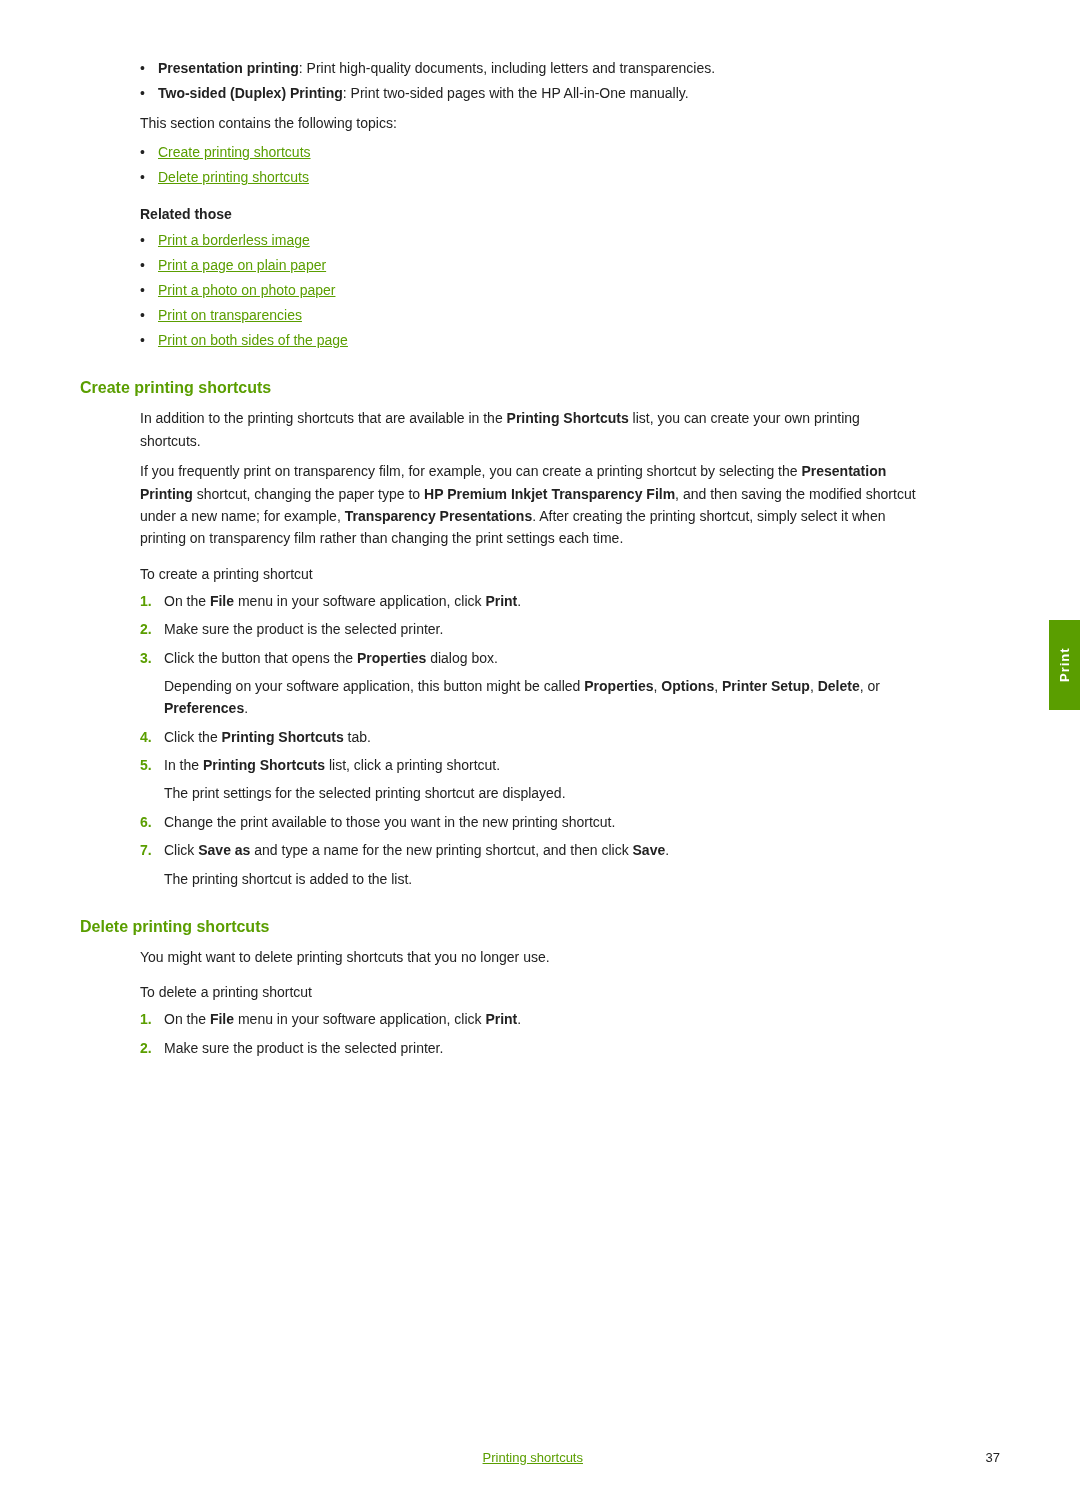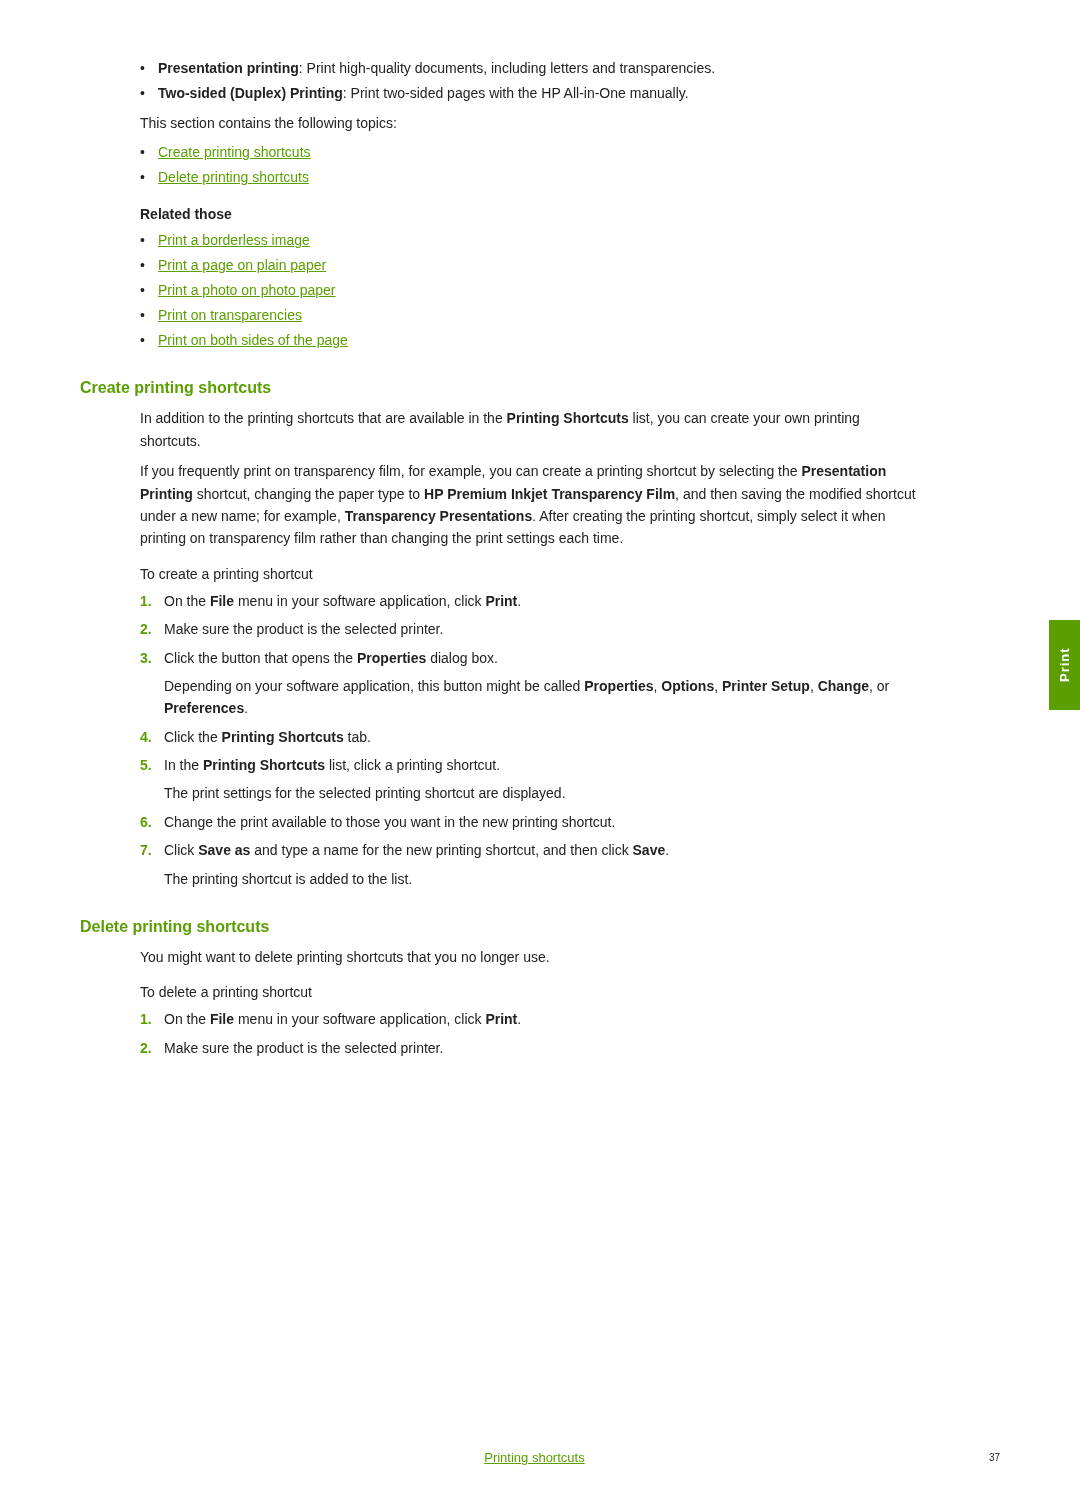--- a/index.html
+++ b/index.html
@@ -111,21 +111,21 @@
       bottom: 30px;
       left: 0;
       right: 0;
       display: flex;
       justify-content: space-between;
       align-items: center;
       padding: 0 80px;
       font-size: 13px;
     }
     .footer-page {
-      font-size: 10px;
+      font-size: 13px;
       color: #222;
     }
   </style>
 </head>
 <body>
 
 <div class="page">
 
   <ul class="bullet-list">
     <li>
@@ -188,21 +188,21 @@
     <li>
       <span class="num">2.</span>
       <span>Make sure the product is the selected printer.</span>
     </li>
 
     <li>
       <span class="num">3.</span>
       <span>Click the button that opens the <strong>Properties</strong> dialog box.</span>
     </li>
   </ol>
-  <p class="indent-extra">Depending on your software application, this button might be called <strong>Properties</strong>, <strong>Options</strong>, <strong>Printer Setup</strong>, <strong>Change</strong>, or <strong>Preferences</strong>.</p>
+  <p class="indent-extra">Depending on your software application, this button might be called <strong>Properties</strong>, <strong>Options</strong>, <strong>Printer Setup</strong>, <strong>Delete</strong>, or <strong>Preferences</strong>.</p>
   <ol class="numbered-list" start="4">
 
     <li style="padding-left:24px; position:relative; margin-bottom:6px; line-height:1.6;">
       <span class="num" style="position:absolute;left:0;top:0;color:#5a9e00;font-weight:bold;">4.</span>
       <span>Click the <strong>Printing Shortcuts</strong> tab.</span>
     </li>
 
     <li style="padding-left:24px; position:relative; margin-bottom:4px; line-height:1.6;">
       <span class="num" style="position:absolute;left:0;top:0;color:#5a9e00;font-weight:bold;">5.</span>
       <span>In the <strong>Printing Shortcuts</strong> list, click a printing shortcut.</span>

